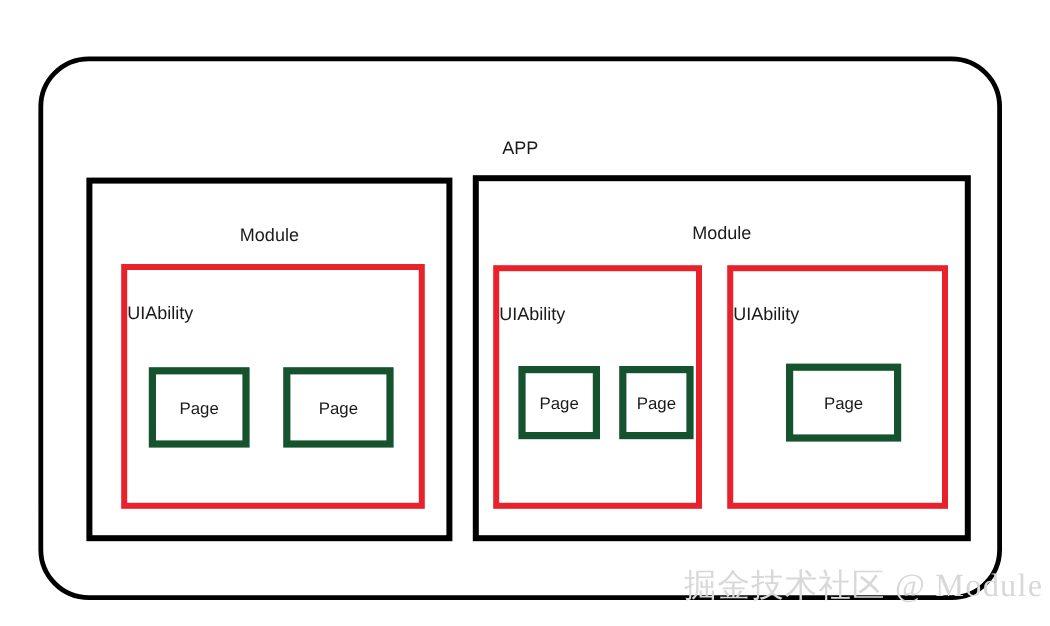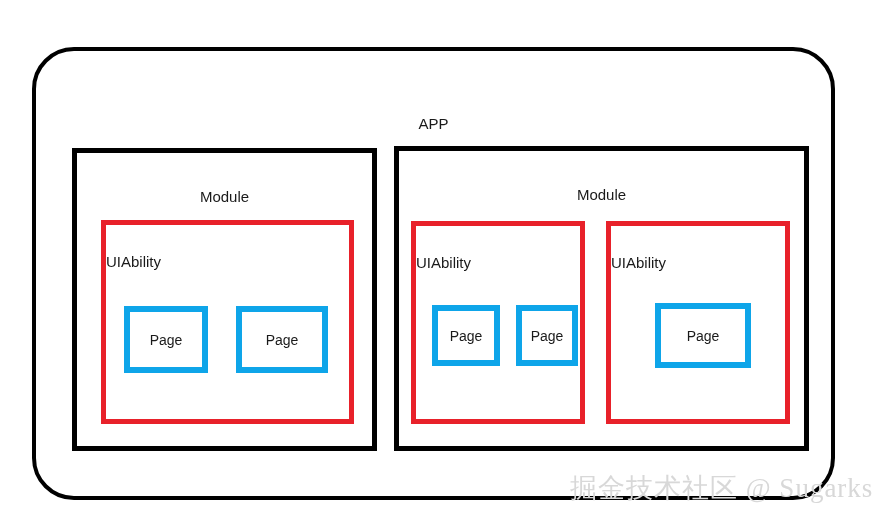--- a/index.html
+++ b/index.html
@@ -90,21 +90,21 @@
     top: 28px;
     width: 100%;
     text-align: left;
     font-size: 15px;
     color: #1a1a1a;
   }
 
   
   .page-box {
     position: absolute;
-    border: 6px solid #0ea5e9;
+    border: 6px solid #14532d;
     box-sizing: border-box;
     background: #ffffff;
     display: flex;
     align-items: center;
     justify-content: center;
   }
   .page-label {
     font-size: 14px;
     color: #1a1a1a;
   }
@@ -168,15 +168,15 @@
   </div>
 
   <div class="ability-box ability-3">
     <div class="ability-label">UIAbility</div>
   </div>
 
   <div class="page-box page-a3-1">
     <span class="page-label">Page</span>
   </div>
 
-  <div class="watermark">掘金技术社区 @ Sugarks</div>
+  <div class="watermark">掘金技术社区 @ Module</div>
 
 </div>
 
 </body></html>

